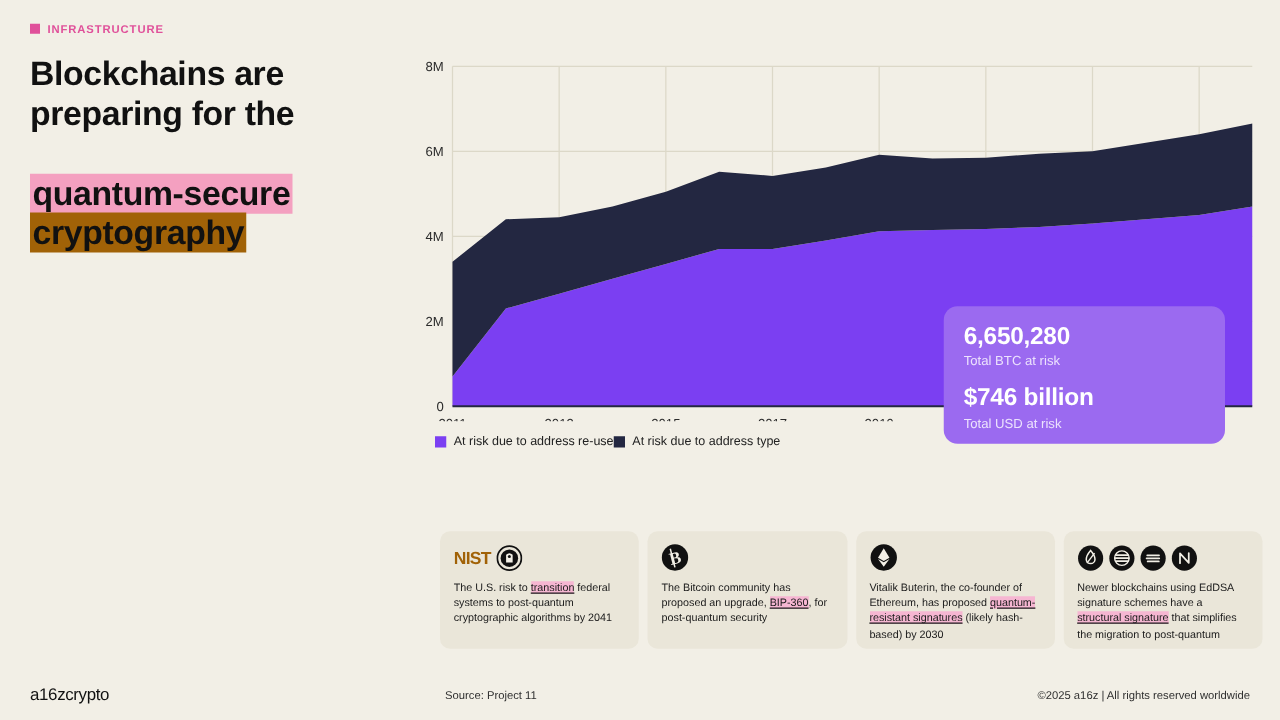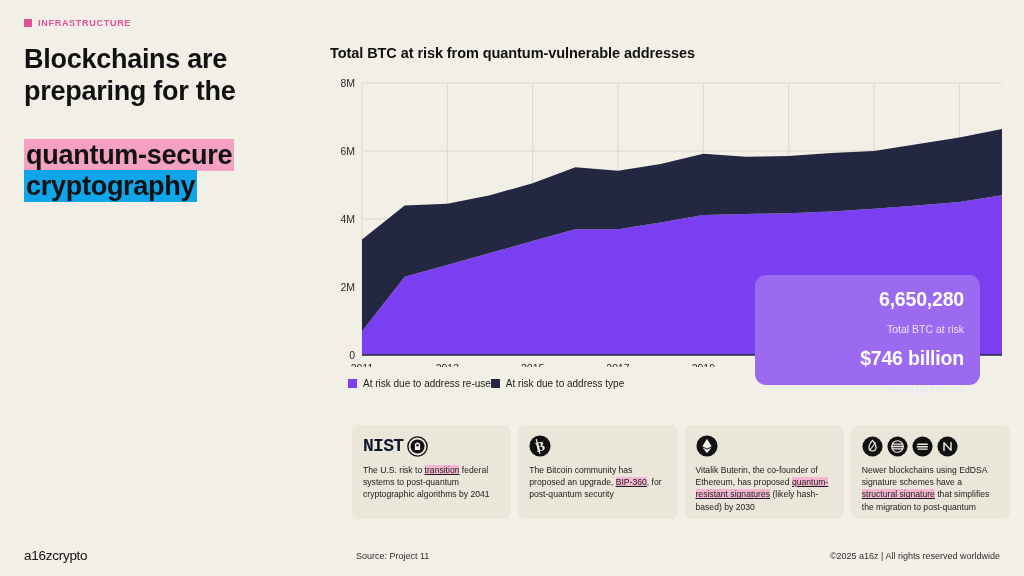--- a/index.html
+++ b/index.html
@@ -92,21 +92,21 @@
   #callout .big {
     font-size: 19.5px;
     font-weight: bold;
     color: #ffffff;
     line-height: 1.1;
     letter-spacing: -0.01em;
   }
   #callout .sub {
     font-size: 10.5px;
     color: #ece2fd;
-    margin-top: 13px;
+    margin-top: 3px;
     margin-bottom: 13px;
   }
 
   #legend {
     display: flex;
     margin-top: 11px;
     padding-left: 18px;
   }
   .legend-item { display: flex; align-items: center; gap: 6px; }
   .legend-sw { width: 9px; height: 9px; display: block; }
@@ -140,25 +140,25 @@
     line-height: 1.42;
     color: #1b1b1b;
   }
   .lnk {
     color: #1b1b1b;
     background: #f6b6d2;
     text-decoration: underline;
   }
 
   .nist-word {
-    font-size: 18px;
+    font-size: 14px;
     font-weight: bold;
     letter-spacing: -0.04em;
-    color: #0f172a;
-    font-family: Liberation Mono, monospace;
+    color: #a16207;
+    font-family: Liberation Sans, sans-serif;
   }
 
   
   #footer-logo {
     position: absolute;
     left: 24px; top: 548px;
     font-size: 13.5px;
     font-weight: normal;
     color: #111111;
     letter-spacing: -0.02em;
@@ -186,26 +186,25 @@
   <div id="left-panel">
     <div id="eyebrow">
       <span class="sq" style="background: rgb(224, 80, 154);"></span>
       <span class="txt" style="color: rgb(224, 80, 154);">INFRASTRUCTURE</span>
     </div>
     <h1 id="headline">
       <span>Blockchains are</span><br>
       <span>preparing for the</span><br>
       <br>
       <span class="hl" style="background: rgb(244, 160, 192);">quantum-secure</span><br>
-      <span class="hl" style="background: #0ea5e9;">cryptography</span>
+      <span class="hl" style="background: #a16207;">cryptography</span>
     </h1>
   </div>
 
   <div id="chart-panel">
-    <div id="chart-title">Total BTC at risk from quantum-vulnerable addresses</div>
 
     <div id="plot-wrap">
       <svg id="plot-svg" width="672" height="292" viewBox="0 0 672 292">
         <g id="gridlines">
             <line x1="32" x2="672" y1="212" y2="212" stroke="#dcd8c8" stroke-width="1"></line>
             <line x1="32" x2="672" y1="144" y2="144" stroke="#dcd8c8" stroke-width="1"></line>
             <line x1="32" x2="672" y1="76" y2="76" stroke="#dcd8c8" stroke-width="1"></line>
             <line x1="32" x2="672" y1="8" y2="8" stroke="#dcd8c8" stroke-width="1"></line>
             <line x1="32" x2="32" y1="8" y2="280" stroke="#dcd8c8" stroke-width="1"></line>
             <line x1="117.33333333333333" x2="117.33333333333333" y1="8" y2="280" stroke="#dcd8c8" stroke-width="1"></line>
@@ -233,21 +232,21 @@
             <text x="117.33333333333333" y="297" text-anchor="middle" class="axis-lb">2013</text>
             <text x="202.66666666666666" y="297" text-anchor="middle" class="axis-lb">2015</text>
             <text x="288" y="297" text-anchor="middle" class="axis-lb">2017</text>
             <text x="373.3333333333333" y="297" text-anchor="middle" class="axis-lb">2019</text>
             <text x="458.66666666666663" y="297" text-anchor="middle" class="axis-lb">2021</text>
             <text x="544" y="297" text-anchor="middle" class="axis-lb">2023</text>
             <text x="629.3333333333334" y="297" text-anchor="middle" class="axis-lb">2025</text>
           </g>
       </svg>
 
-      <div id="callout" style="background: rgb(155, 106, 240); text-align: right;">
+      <div id="callout" style="background: rgb(155, 106, 240);">
         <div class="big">6,650,280</div>
         <div class="sub">Total BTC at risk</div>
         <div class="big">$746 billion</div>
         <div class="sub">Total USD at risk</div>
       </div>
     </div>
 
     <div id="legend">
       <div class="legend-item">
         <span class="legend-sw" style="background: rgb(123, 63, 242);"></span>

